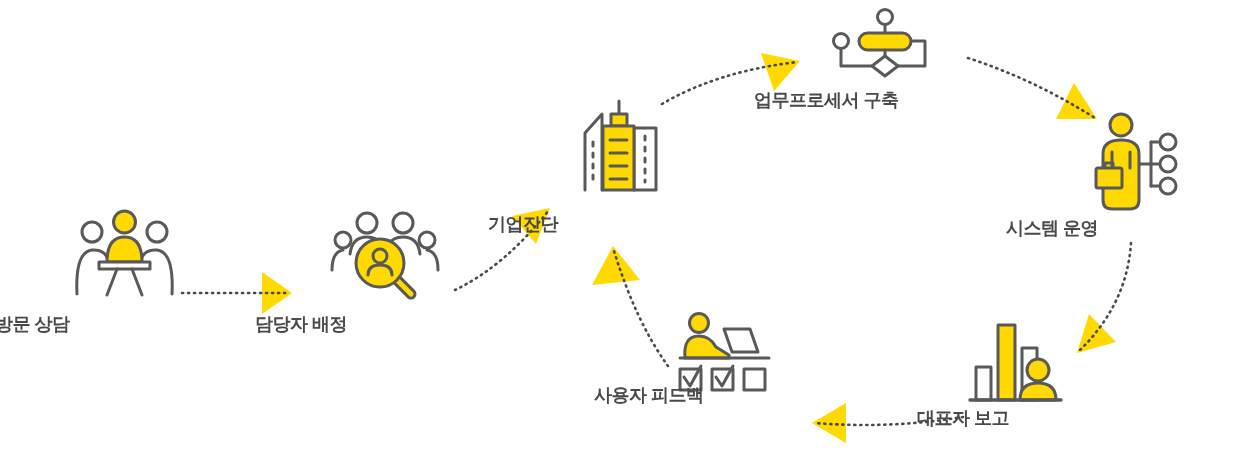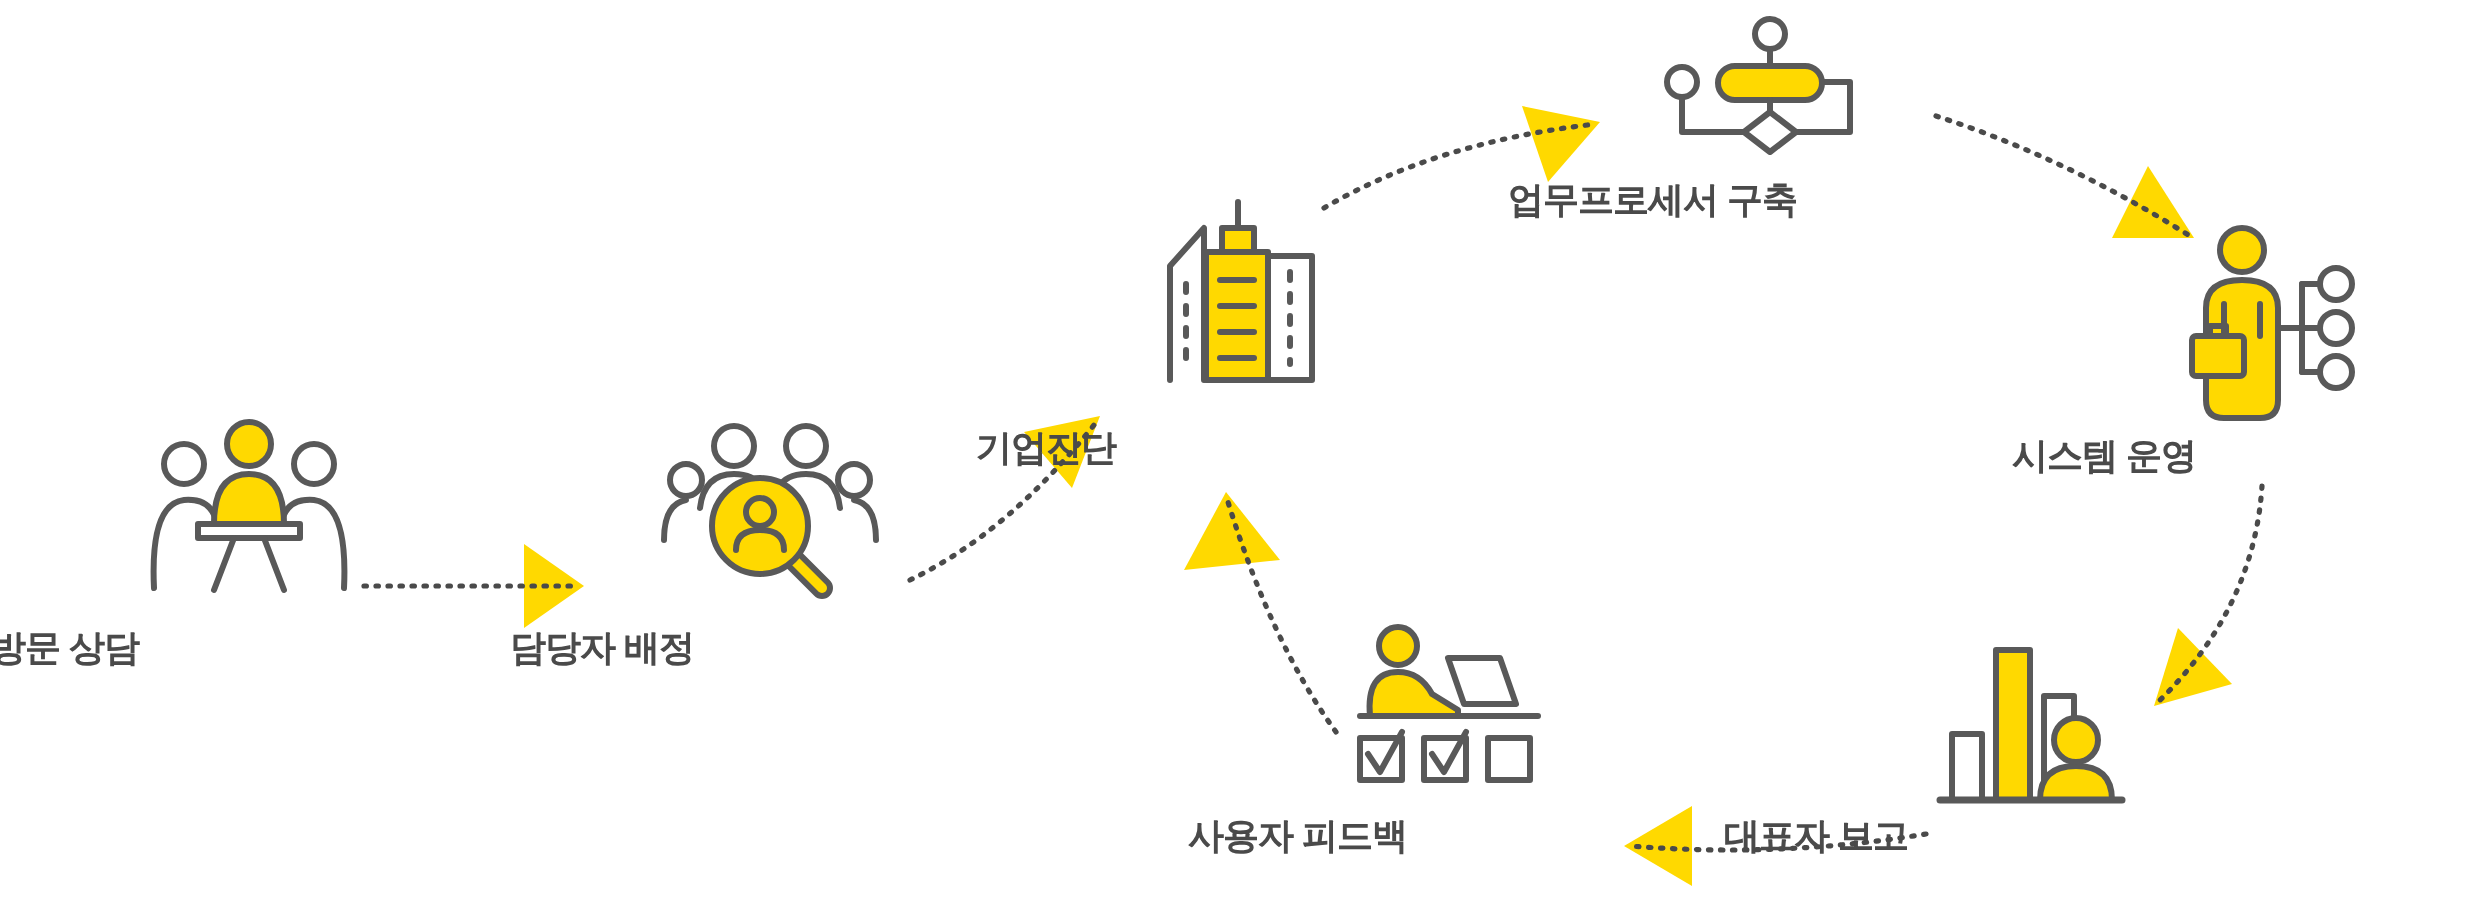--- a/index.html
+++ b/index.html
@@ -158,33 +158,33 @@
     <svg class="step-icon" style="left:968px;top:315px" width="95" height="90" viewBox="0 0 95 90" xmlns="http://www.w3.org/2000/svg">
       <g stroke="#595959" stroke-width="3" fill="none" stroke-linecap="round" stroke-linejoin="round">
         <rect x="8" y="52" width="15" height="33" fill="#ffffff"></rect>
         <rect x="30" y="10" width="17" height="75" fill="#FFD900"></rect>
         <rect x="54" y="33" width="15" height="52" fill="#ffffff"></rect>
         <path d="M52,85 Q52,68 70,68 Q88,68 88,85 Z" fill="#FFD900"></path>
         <circle cx="70" cy="55" r="11" fill="#FFD900"></circle>
         <line x1="2" y1="85" x2="93" y2="85" stroke-width="3.5"></line>
       </g>
     </svg>
-    <div class="step-label" style="left:862px;top:406px">대표자 보고</div>
+    <div class="step-label" style="left:917px;top:406px">대표자 보고</div>
   </div>
 
   <div class="step">
     <svg class="step-icon" style="left:672px;top:312px" width="105" height="88" viewBox="0 0 105 88" xmlns="http://www.w3.org/2000/svg">
       <g stroke="#595959" stroke-width="3" fill="none" stroke-linecap="round" stroke-linejoin="round">
         <path d="M52,17 L78,17 L86,40 L60,40 Z" fill="#ffffff"></path>
         <path d="M13,46 Q11,24 27,24 Q38,24 44,35 L57,43 L57,46 Z" fill="#FFD900"></path>
         <circle cx="27" cy="11" r="9.5" fill="#FFD900"></circle>
         <line x1="8" y1="46" x2="97" y2="46"></line>
         <rect x="8" y="57" width="21" height="21" fill="#ffffff"></rect>
         <rect x="40" y="57" width="21" height="21" fill="#ffffff"></rect>
         <rect x="72" y="57" width="21" height="21" fill="#ffffff"></rect>
         <path d="M12,65 L18,74 L29,54"></path>
         <path d="M44,65 L50,74 L61,54"></path>
       </g>
     </svg>
-    <div class="step-label" style="left:594px;top:406px">사용자 피드백</div>
+    <div class="step-label" style="left:594px;top:383px">사용자 피드백</div>
   </div>
 
 </div>
 
 </body></html>

